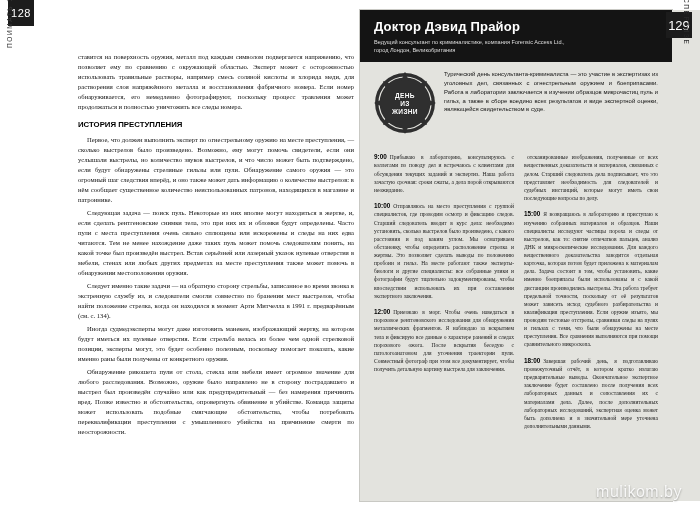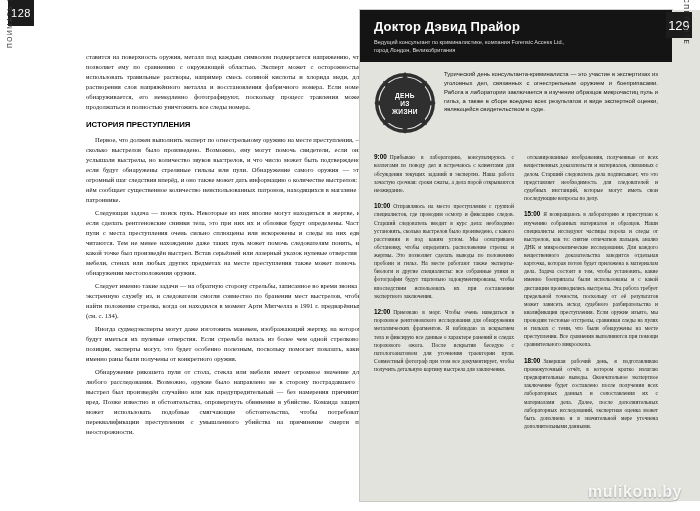--- a/index.html
+++ b/index.html
@@ -92,21 +92,20 @@
   .left-col {
     position: absolute;
     left: 78px;
     top: 52px;
     width: 276px;
     font-size: 6.6px;
     line-height: 1.52;
     color: #111;
     text-align: justify;
     hyphens: auto;
-    margin-left: 8px;
   }
   .left-col p {
     margin: 0 0 3px 0;
     text-indent: 9px;
   }
   .left-col p.noindent { text-indent: 0; }
   .sec-head {
     font-family: "Liberation Sans", sans-serif;
     font-weight: bold;
     font-size: 7.8px;
@@ -223,21 +222,20 @@
   
   .watermark {
     position: absolute;
     right: 18px;
     bottom: 10px;
     font-family: "Liberation Sans", sans-serif;
     font-size: 16px;
     color: rgba(255,255,255,.88);
     letter-spacing: .5px;
     text-shadow: 0 1px 2px rgba(0,0,0,.35);
-    font-weight: bold;
   }
 </style>
 </head>
 <body>
 
 <div class="page">
 
   <div class="left-tab">128</div>
   <div class="left-vertical">ПОИМАТЬ УБИЙЦУ</div>
 

